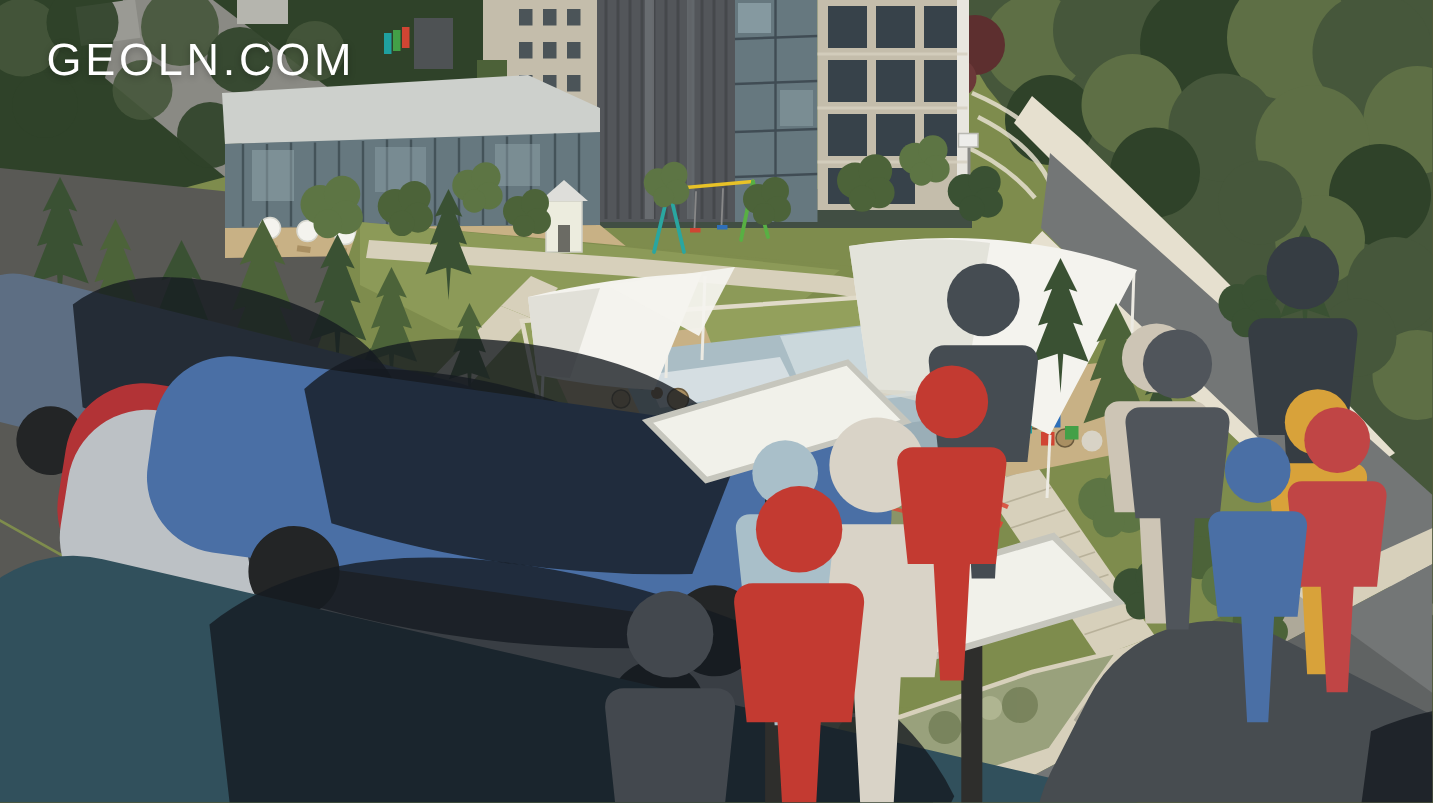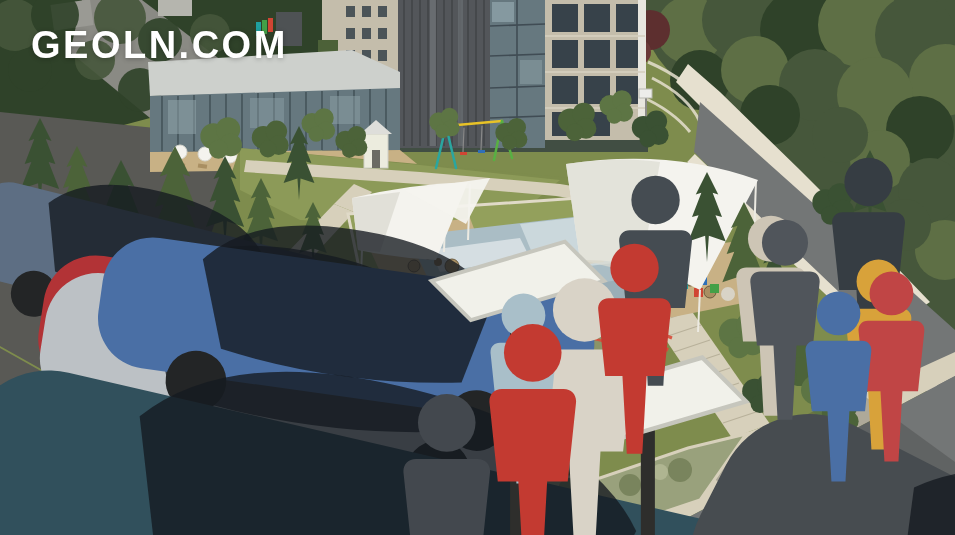--- a/index.html
+++ b/index.html
@@ -1,20 +1,20 @@
 <!DOCTYPE html>
 <html style="--watermark: #ffffff; --forest-dark: #2f4229; --forest: #46573b; --forest-light: #5e6f45; --grass: #7e8c4d; --grass-light: #93a05c; --shrub: #99a17c; --shrub-dark: #747f58; --shrub-light: #b5ba97; --path: #d7d0bb; --wall: #e6e0cf; --asphalt: #595955; --asphalt-light: #737676; --pool: #aabdc5; --pool-light: #d3dee1; --pool-dark: #8aa0aa; --deck: #c8b185; --deck-dark: #a98f62; --canopy: #f4f3ee; --canopy-shade: #dcdbd2; --arch: #d84a38; --maple: #7c3140; --beige: #c4bdab; --panel-dark: #53565a; --glass-dark: #37424a; --glass: #66787f; --glass-light: #93a7ae; --car-red: #b23336; --car-blue: #4a6fa5; --car-silver: #bcc1c5; --car-teal: #31505c; --car-dark: #474c50; --car-navy: #5d6e83; --swing-teal: #2aa6a0; --swing-yellow: #e8c227; --swing-green: #58b043; --cube-red: #d04533; --cube-blue: #2f6fb8; --cube-yellow: #e0c52c; --cube-green: #43a047;"><head>
 <meta charset="utf-8">
 <style>
   html,body{margin:0;padding:0;background:#222;}
   .stage{position:relative;width:955px;height:535px;overflow:hidden;
          font-family:"Liberation Sans",sans-serif;background:var(--grass,#7e8c4d);}
   .stage svg{position:absolute;left:0;top:0;display:block;}
   .watermark{position:absolute;left:31px;top:24px;color:var(--watermark,#fff);
-             font-size:38px;font-weight:700;letter-spacing:2.5px;
+             font-size:30px;font-weight:400;letter-spacing:2.5px;
              text-shadow:0 1px 5px rgba(0,0,0,.28);user-select:none;}
   
   .fForestD{fill:var(--forest-dark,#2f4229)} .fForest{fill:var(--forest,#46573b)}
   .fForestL{fill:var(--forest-light,#5e6f45)} .fGrass{fill:var(--grass,#7e8c4d)}
   .fGrassL{fill:var(--grass-light,#93a05c)} .fShrub{fill:var(--shrub,#99a17c)}
   .fShrubD{fill:var(--shrub-dark,#747f58)} .fShrubL{fill:var(--shrub-light,#b5ba97)}
   .fPath{fill:var(--path,#d7d0bb)} .fWall{fill:var(--wall,#e6e0cf)}
   .fAsphalt{fill:var(--asphalt,#595955)} .fAsphaltL{fill:var(--asphalt-light,#737676)}
   .fPool{fill:var(--pool,#aabdc5)} .fPoolL{fill:var(--pool-light,#d3dee1)}
   .fPoolD{fill:var(--pool-dark,#8aa0aa)} .fDeck{fill:var(--deck,#c8b185)}

